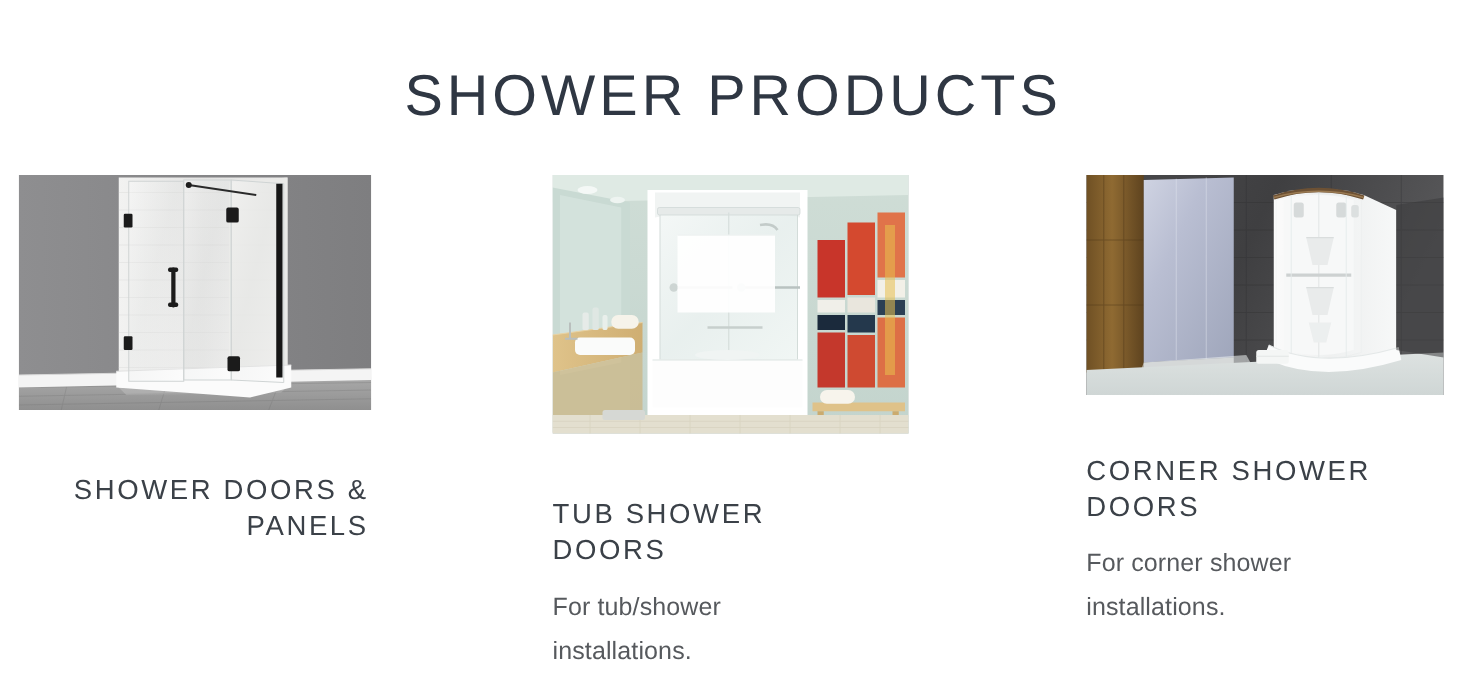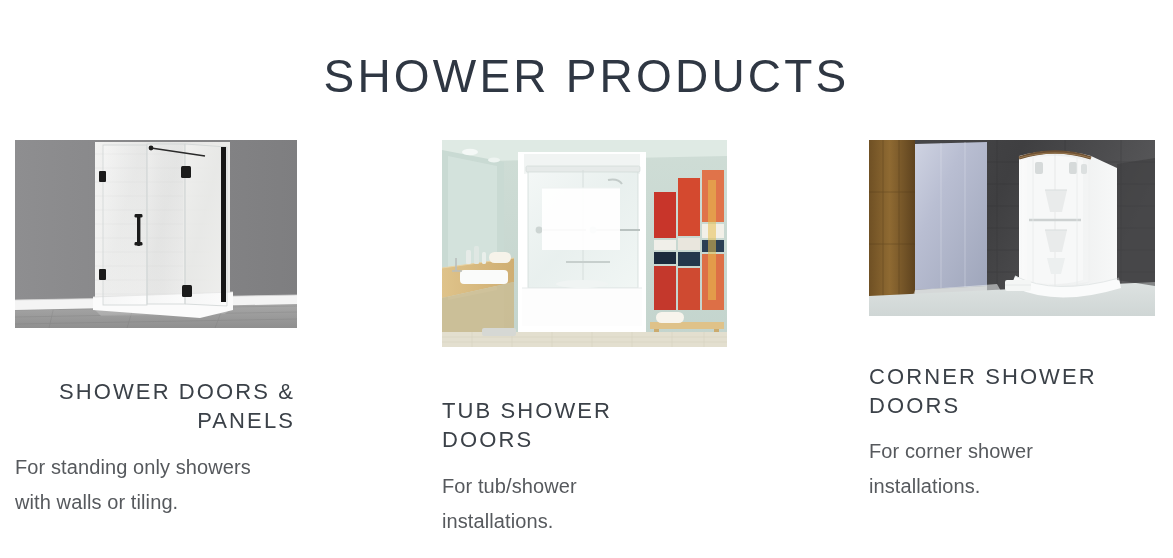--- a/index.html
+++ b/index.html
@@ -175,21 +175,20 @@
         <rect x="122" y="74" width="3.4" height="32" rx="1.6" fill="#1b1b1b"></rect>
         <rect x="119.5" y="74" width="8" height="3.6" rx="1.4" fill="#1b1b1b"></rect>
         <rect x="119.5" y="102" width="8" height="3.6" rx="1.4" fill="#1b1b1b"></rect>
 
         <rect x="206" y="7" width="5" height="155" fill="#161616"></rect>
 
         <path d="M80 170 L218 166 L210 174 L86 176 Z" fill="#ffffff" opacity="0.18"></path>
       </svg>
     </div>
     <div class="card-heading">SHOWER DOORS &amp; PANELS</div>
-    <div class="card-body">For standing only showers with walls or tiling.</div>
   </div>
 
   <div class="col col-2">
     <div class="thumb">
       <svg viewBox="0 0 285 207" preserveAspectRatio="none" aria-hidden="true">
         <defs>
           <linearGradient id="g2wall" x1="0" y1="0" x2="0" y2="1">
             <stop offset="0" stop-color="#cfddd6"></stop>
             <stop offset="1" stop-color="#c3d4cd"></stop>
           </linearGradient>

